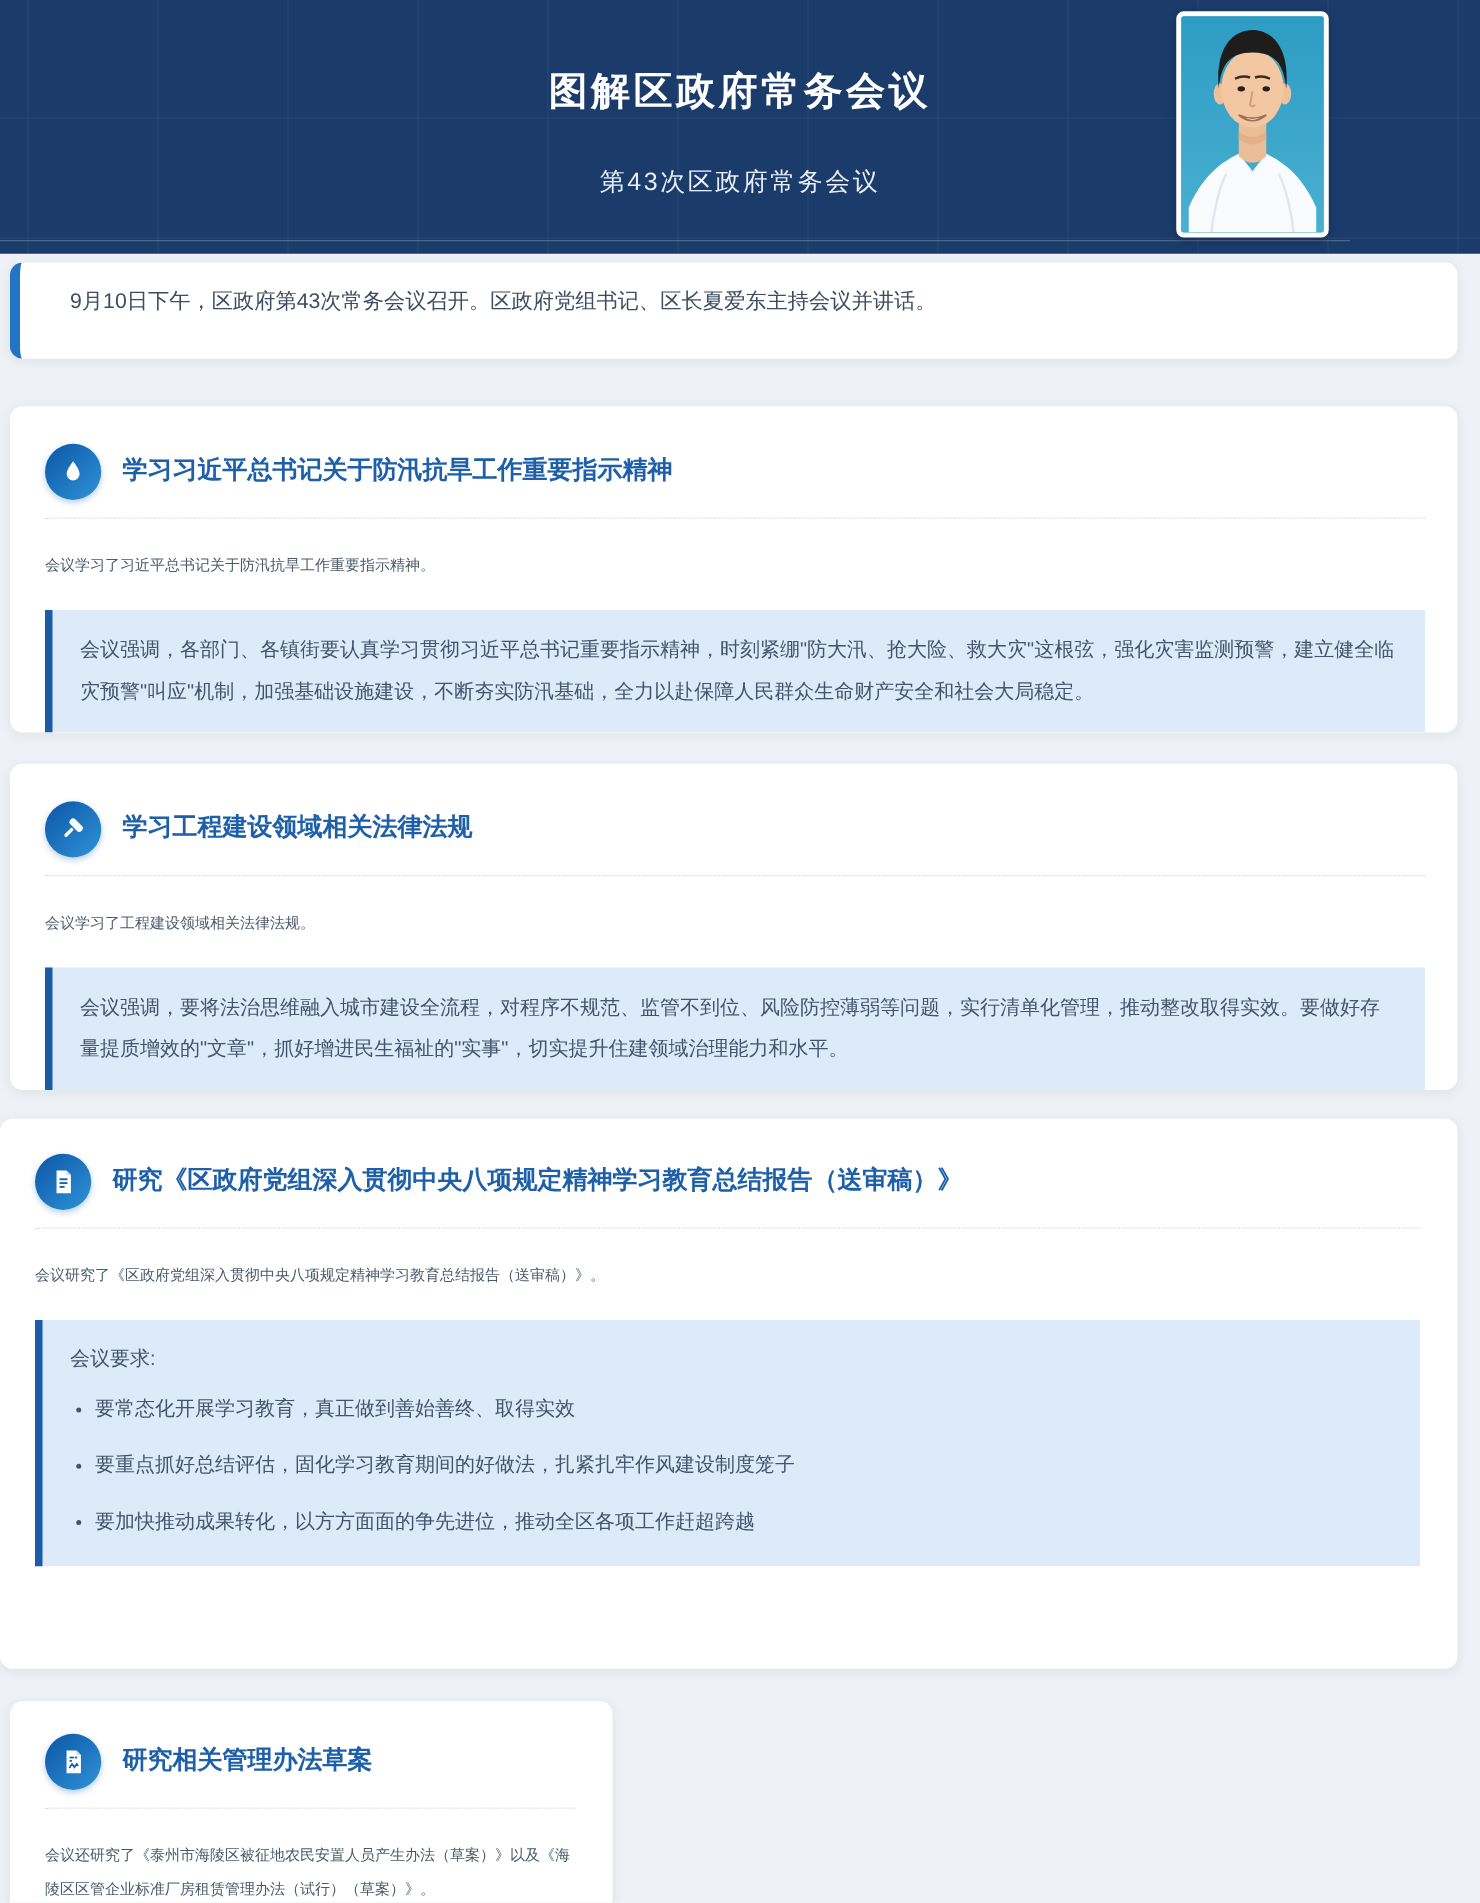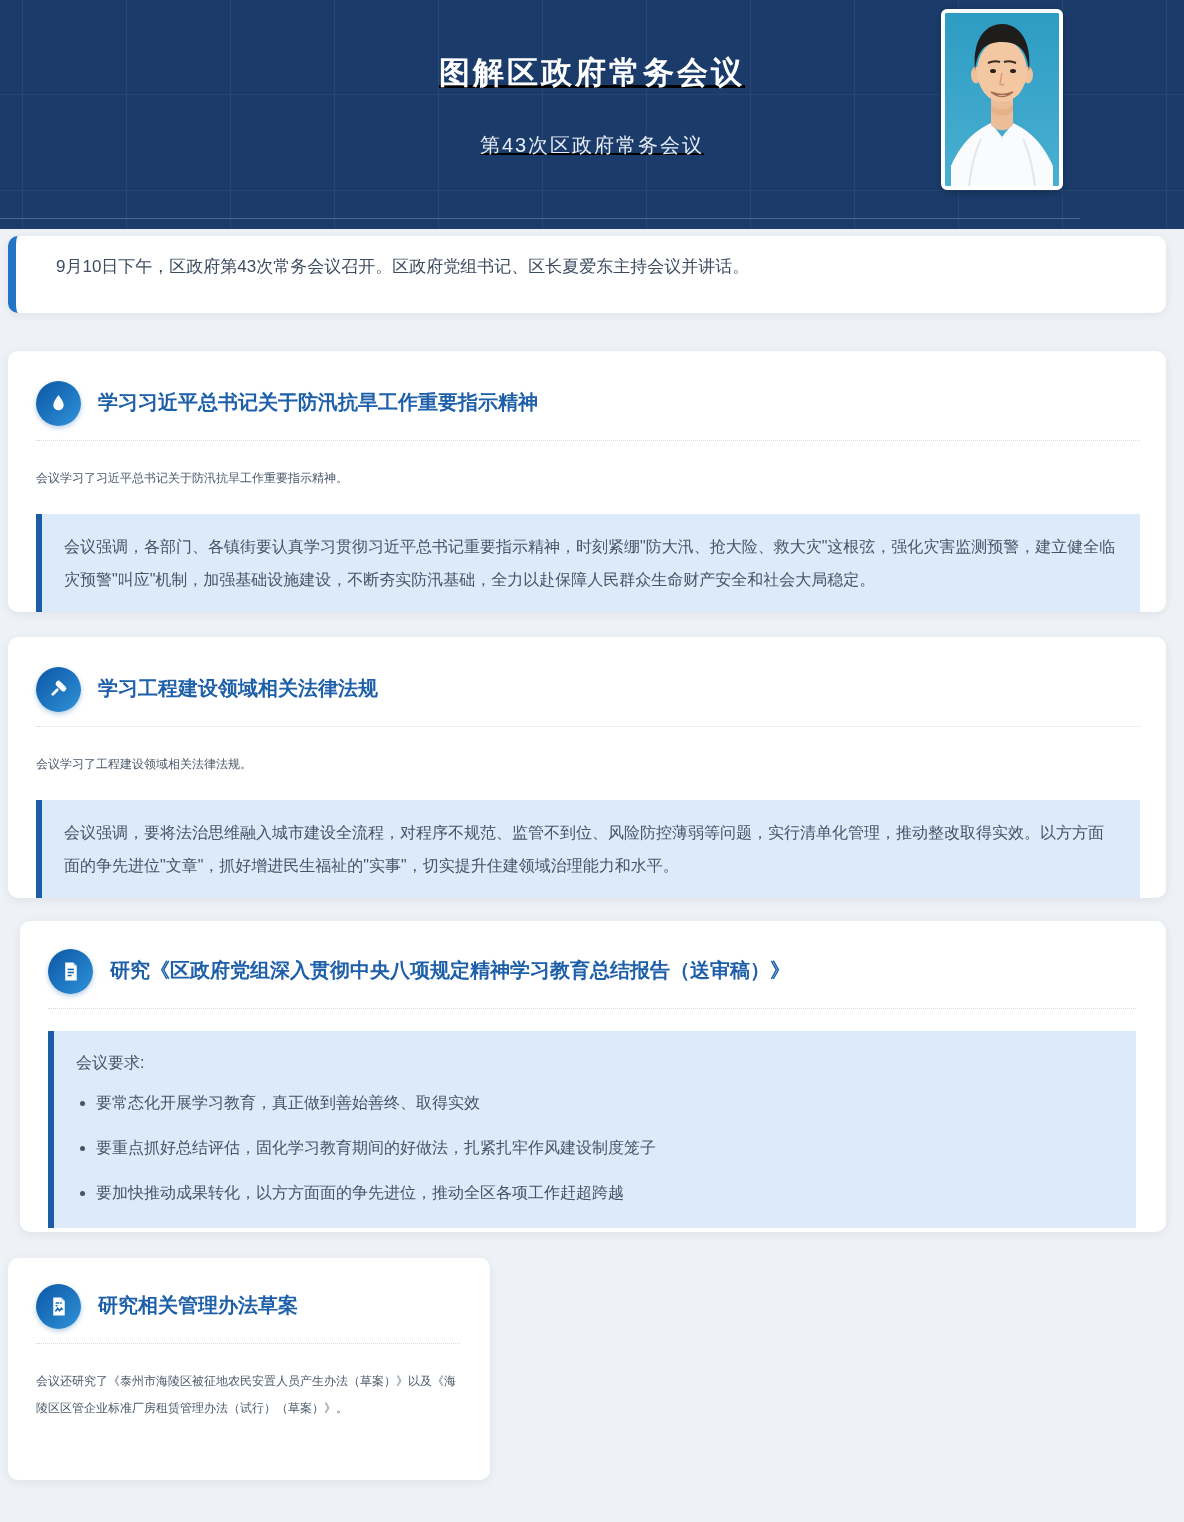--- a/index.html
+++ b/index.html
@@ -4,28 +4,27 @@
 <style>
   html,body{margin:0;padding:0;}
   body{
     width:1184px;height:1522px;
     background:var(--page_bg,#eef1f5);
     font-family:"Liberation Sans","DejaVu Sans",sans-serif;
     overflow:hidden;
   }
   
   .header{
-    height:229px;position:relative;
+    height:203px;position:relative;
     background-color:var(--header_bg,#1b3c6b);
     background-image:
       linear-gradient(rgba(255,255,255,.05) 1px,transparent 1px),
       linear-gradient(90deg,rgba(255,255,255,.05) 1px,transparent 1px);
     background-size:104px 96px;
     background-position:22px -2px;
-    text-decoration:underline;
   }
   .header h1{
     margin:0;padding-top:52px;text-align:center;
     color:#fff;font-size:31px;font-weight:bold;letter-spacing:3px;
   }
   .header .subtitle{
     margin-top:38px;text-align:center;color:#e8eef7;
     font-size:20px;letter-spacing:2px;
   }
   .header-line{
@@ -49,21 +48,21 @@
   }
   .intro p{margin:0;font-size:17px;color:#3d4c60;}
   
   .row{display:flex;gap:25px;margin:38px 18px 0 8px;flex-direction:column;}
   .card{
     background:var(--card_bg,#fff);border-radius:10px;
     box-shadow:0 2px 10px rgba(30,50,90,.07);
     box-sizing:border-box;overflow:hidden;
   }
   .card.half{flex:1;height:395px;padding:30px 26px 0 28px;}
-  .card.full{margin:23px 18px 0 20px;height:311px;padding:28px 30px 0 28px;}
+  .card.full{margin:23px 18px 0 0;height:440px;padding:28px 30px 0 28px;}
   .card.short{margin:26px 0 0 8px;width:482px;height:222px;padding:26px 30px 0 28px;}
   .card-head{display:flex;align-items:flex-start;gap:17px;}
   .icon-circle{
     width:45px;height:45px;flex:0 0 45px;border-radius:50%;
     background:linear-gradient(135deg,var(--icon_grad_start,#0c56a5),var(--icon_grad_end,#2f93d8));
     display:flex;align-items:center;justify-content:center;
     box-shadow:0 2px 5px rgba(12,86,165,.3);
   }
   .card-title{
     margin:5px 0 0;font-size:20px;line-height:33px;
@@ -161,40 +160,41 @@
               <rect x="5.5" y="4.5" width="13" height="5.8" rx="2.6"></rect>
               <rect x="10.6" y="11.3" width="2.8" height="9.5" rx="1.4"></rect>
             </g>
           </svg>
         </span>
         <h2 class="card-title">学习工程建设领域相关法律法规</h2>
       </div>
       <div class="dotted"></div>
       <p class="para">会议学习了工程建设领域相关法律法规。</p>
       <div class="highlight">
-        <p>会议强调，要将法治思维融入城市建设全流程，对程序不规范、监管不到位、风险防控薄弱等问题，实行清单化管理，推动整改取得实效。以方方面面的争先进位"文章"，抓好增进民生福祉的"实事"，切实提升住建领域治理能力和水平。</p>
+        <p>会议强调，要将法治思维融入城市建设全流程，对程序不规范、监管不到位、风险防控薄弱等问题，实行清单化管理，推动整改取得实效。要做好存量提质增效的"文章"，抓好增进民生福祉的"实事"，切实提升住建领域治理能力和水平。</p>
       </div>
     </article>
 
   </section>
 
   <article class="card full">
     <div class="card-head">
       <span class="icon-circle">
         <svg width="23" height="23" viewBox="0 0 24 24">
           <path d="M6.5 2.5 h8.2 l3.8 3.8 V21.5 H6.5 Z" fill="#fff"></path>
           <path d="M14.7 2.5 l3.8 3.8 h-3.8 Z" fill="#cfe3f5"></path>
           <rect x="9" y="9" width="6.6" height="1.6" fill="#1565b0"></rect>
           <rect x="9" y="12.2" width="6.6" height="1.6" fill="#1565b0"></rect>
           <rect x="9" y="15.4" width="4.2" height="1.6" fill="#1565b0"></rect>
         </svg>
       </span>
       <h2 class="card-title">研究《区政府党组深入贯彻中央八项规定精神学习教育总结报告（送审稿）》</h2>
     </div>
     <div class="dotted"></div>
+    <p class="para">会议研究了《区政府党组深入贯彻中央八项规定精神学习教育总结报告（送审稿）》。</p>
     <div class="highlight">
       <span class="hl-label">会议要求:</span>
       <ul>
         <li><span>要常态化开展学习教育，真正做到善始善终、取得实效</span></li>
         <li><span>要重点抓好总结评估，固化学习教育期间的好做法，扎紧扎牢作风建设制度笼子</span></li>
         <li><span>要加快推动成果转化，以方方面面的争先进位，推动全区各项工作赶超跨越</span></li>
       </ul>
     </div>
   </article>
 

